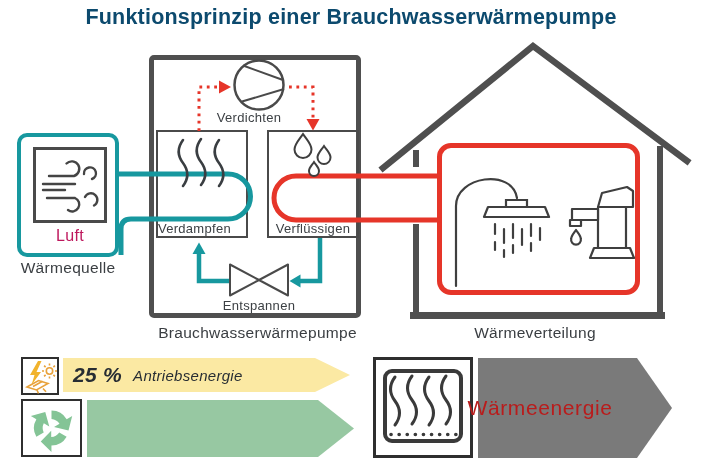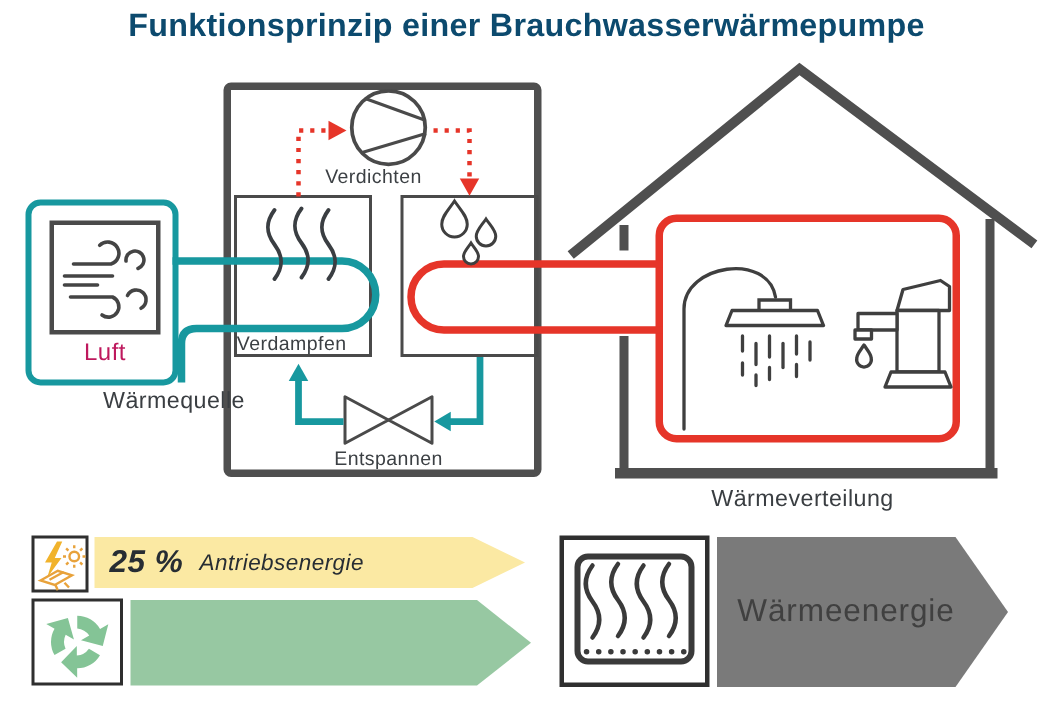--- a/index.html
+++ b/index.html
@@ -26,22 +26,22 @@
   .radiator-inner{left:383px;top:369px;width:80px;height:74px;border:4px solid #3a3a3a;border-radius:9px;}
   
   .flow{position:absolute;z-index:3;display:flex;align-items:center;color:#272d33;letter-spacing:.3px;font-style:italic;}
   .flow .pct{font-weight:700;}
   .flow-25{left:73px;top:358px;height:34px;}
   .flow-25 .pct{font-size:21px;}
   .flow-25 .nm{font-size:15px;font-weight:500;margin-left:11px;}
   .flow-75{left:100px;top:400px;height:57px;}
   .flow-75 .pct{font-size:26px;}
   .flow-75 .nm{font-size:17.5px;font-weight:500;margin-left:13px;}
-  .out-lbl{left:478px;top:358px;width:172px;height:100px;display:flex;align-items:center;justify-content:center;
-    color:#404040;font-size:21px;font-weight:400;letter-spacing:.6px;}
+  .out-lbl{left:454px;top:358px;width:172px;height:100px;display:flex;align-items:center;justify-content:center;
+    color:#b91c1c;font-size:21px;font-weight:400;letter-spacing:.6px;}
 </style>
 </head>
 <body>
 
 <div id="stage">
 
   <div class="box teal-box"></div>
   <div class="box luft-square"></div>
   <div class="box pump-box"></div>
   <div class="box evap-box"></div>
@@ -158,25 +158,27 @@
     </g>
 
     <polygon points="63,358 315,358 350,375 315,392 63,392" fill="#fbe9a3"></polygon>
     <polygon points="87,400 318,400 354,428.5 318,457 87,457" fill="#97c8a2"></polygon>
     <polygon points="478,358 637,358 672,408 637,458 478,458" fill="#7a7a7a"></polygon>
   </svg>
 
   <div class="lbl title">Funktionsprinzip einer Brauchwasserwärmepumpe</div>
 
   <div class="lbl" style="left:33px;top:227px;width:74px;font-size:16px;font-weight:500;">Luft</div>
-  <div class="lbl caption" style="left:0;top:259px;width:136px;margin-left:48px;">Wärmequelle</div>
+  <div class="lbl caption" style="left:0;top:259px;width:136px;">Wärmequelle</div>
 
   <div class="lbl step" style="left:199px;top:110px;width:100px;">Verdichten</div>
   <div class="lbl step" style="left:139px;top:221px;width:92px;text-align:right;">Verdampfen</div>
+  <div class="lbl step" style="left:267px;top:221px;width:92px;">Verflüssigen</div>
   <div class="lbl step" style="left:209px;top:298px;width:100px;text-align:center;">Entspannen</div>
+  <div class="lbl caption" style="left:140px;top:324px;width:235px;">Brauchwasserwärmepumpe</div>
 
   <div class="lbl caption" style="left:435px;top:324px;width:200px;">Wärmeverteilung</div>
 
   <div class="flow flow-25">
     <span class="pct">25 %</span>
     <span class="nm">Antriebsenergie</span>
   </div>
   <div class="lbl out-lbl">Wärmeenergie</div>
 
 </div>

